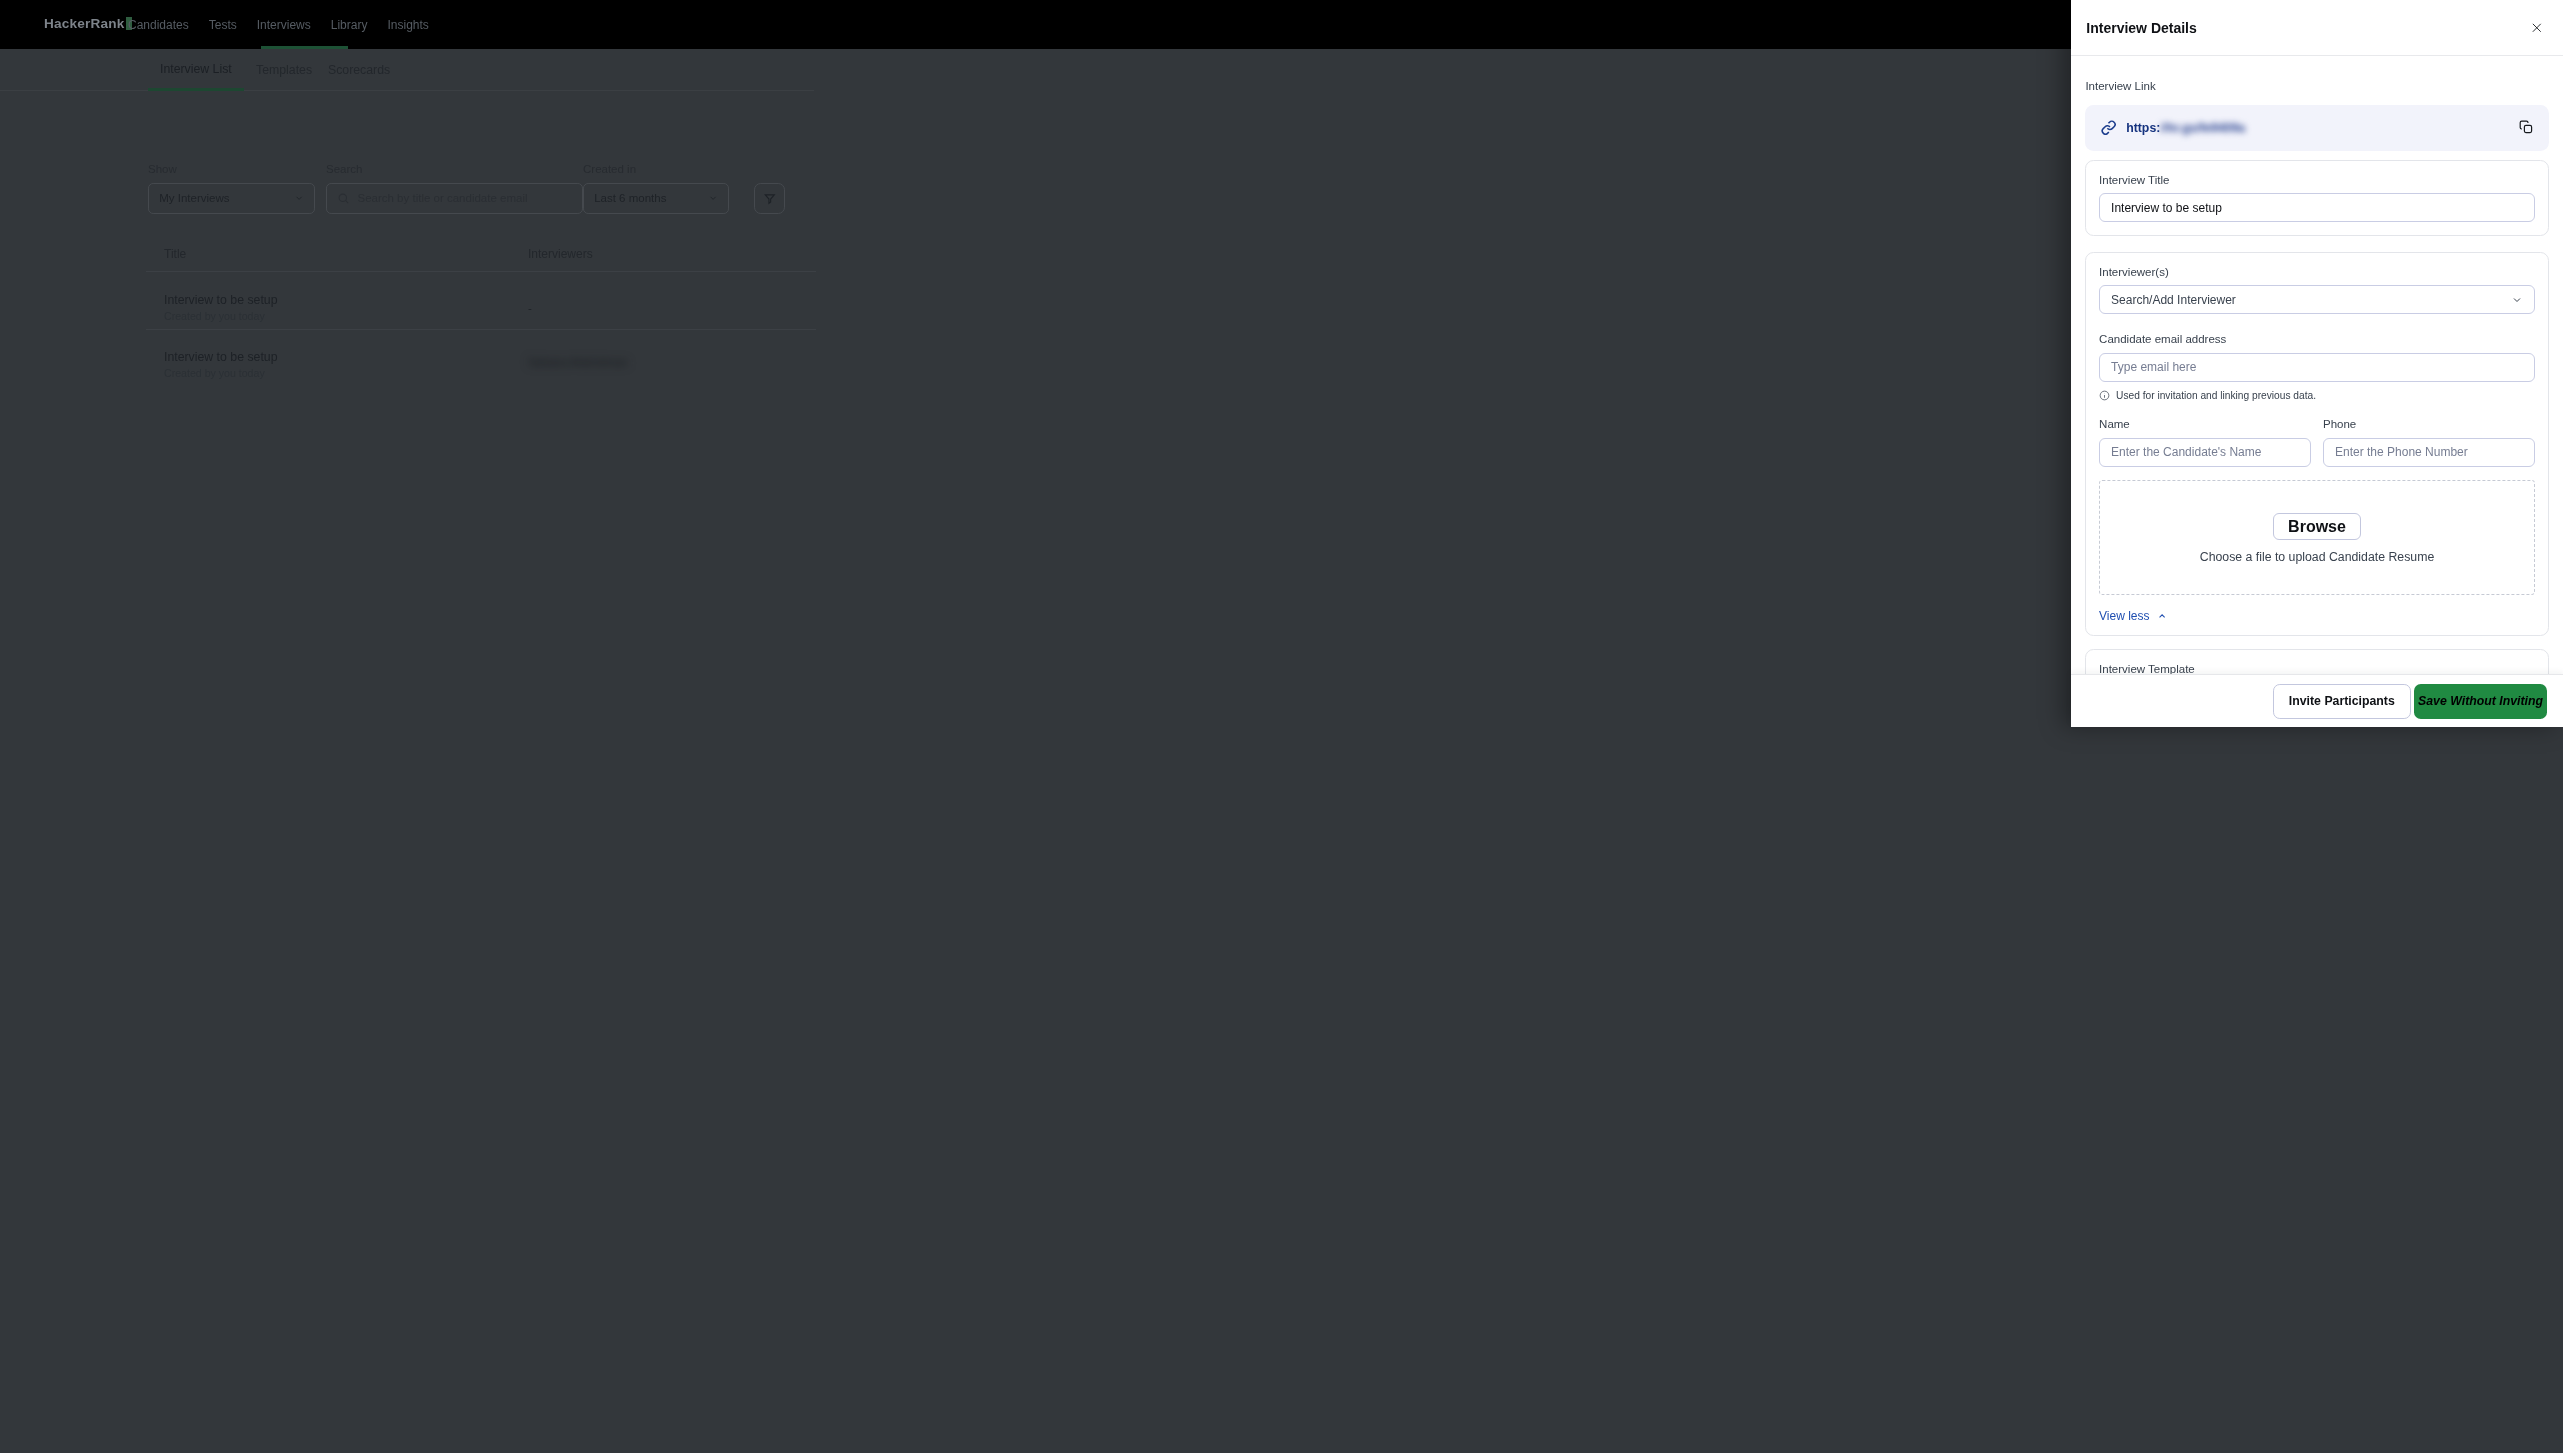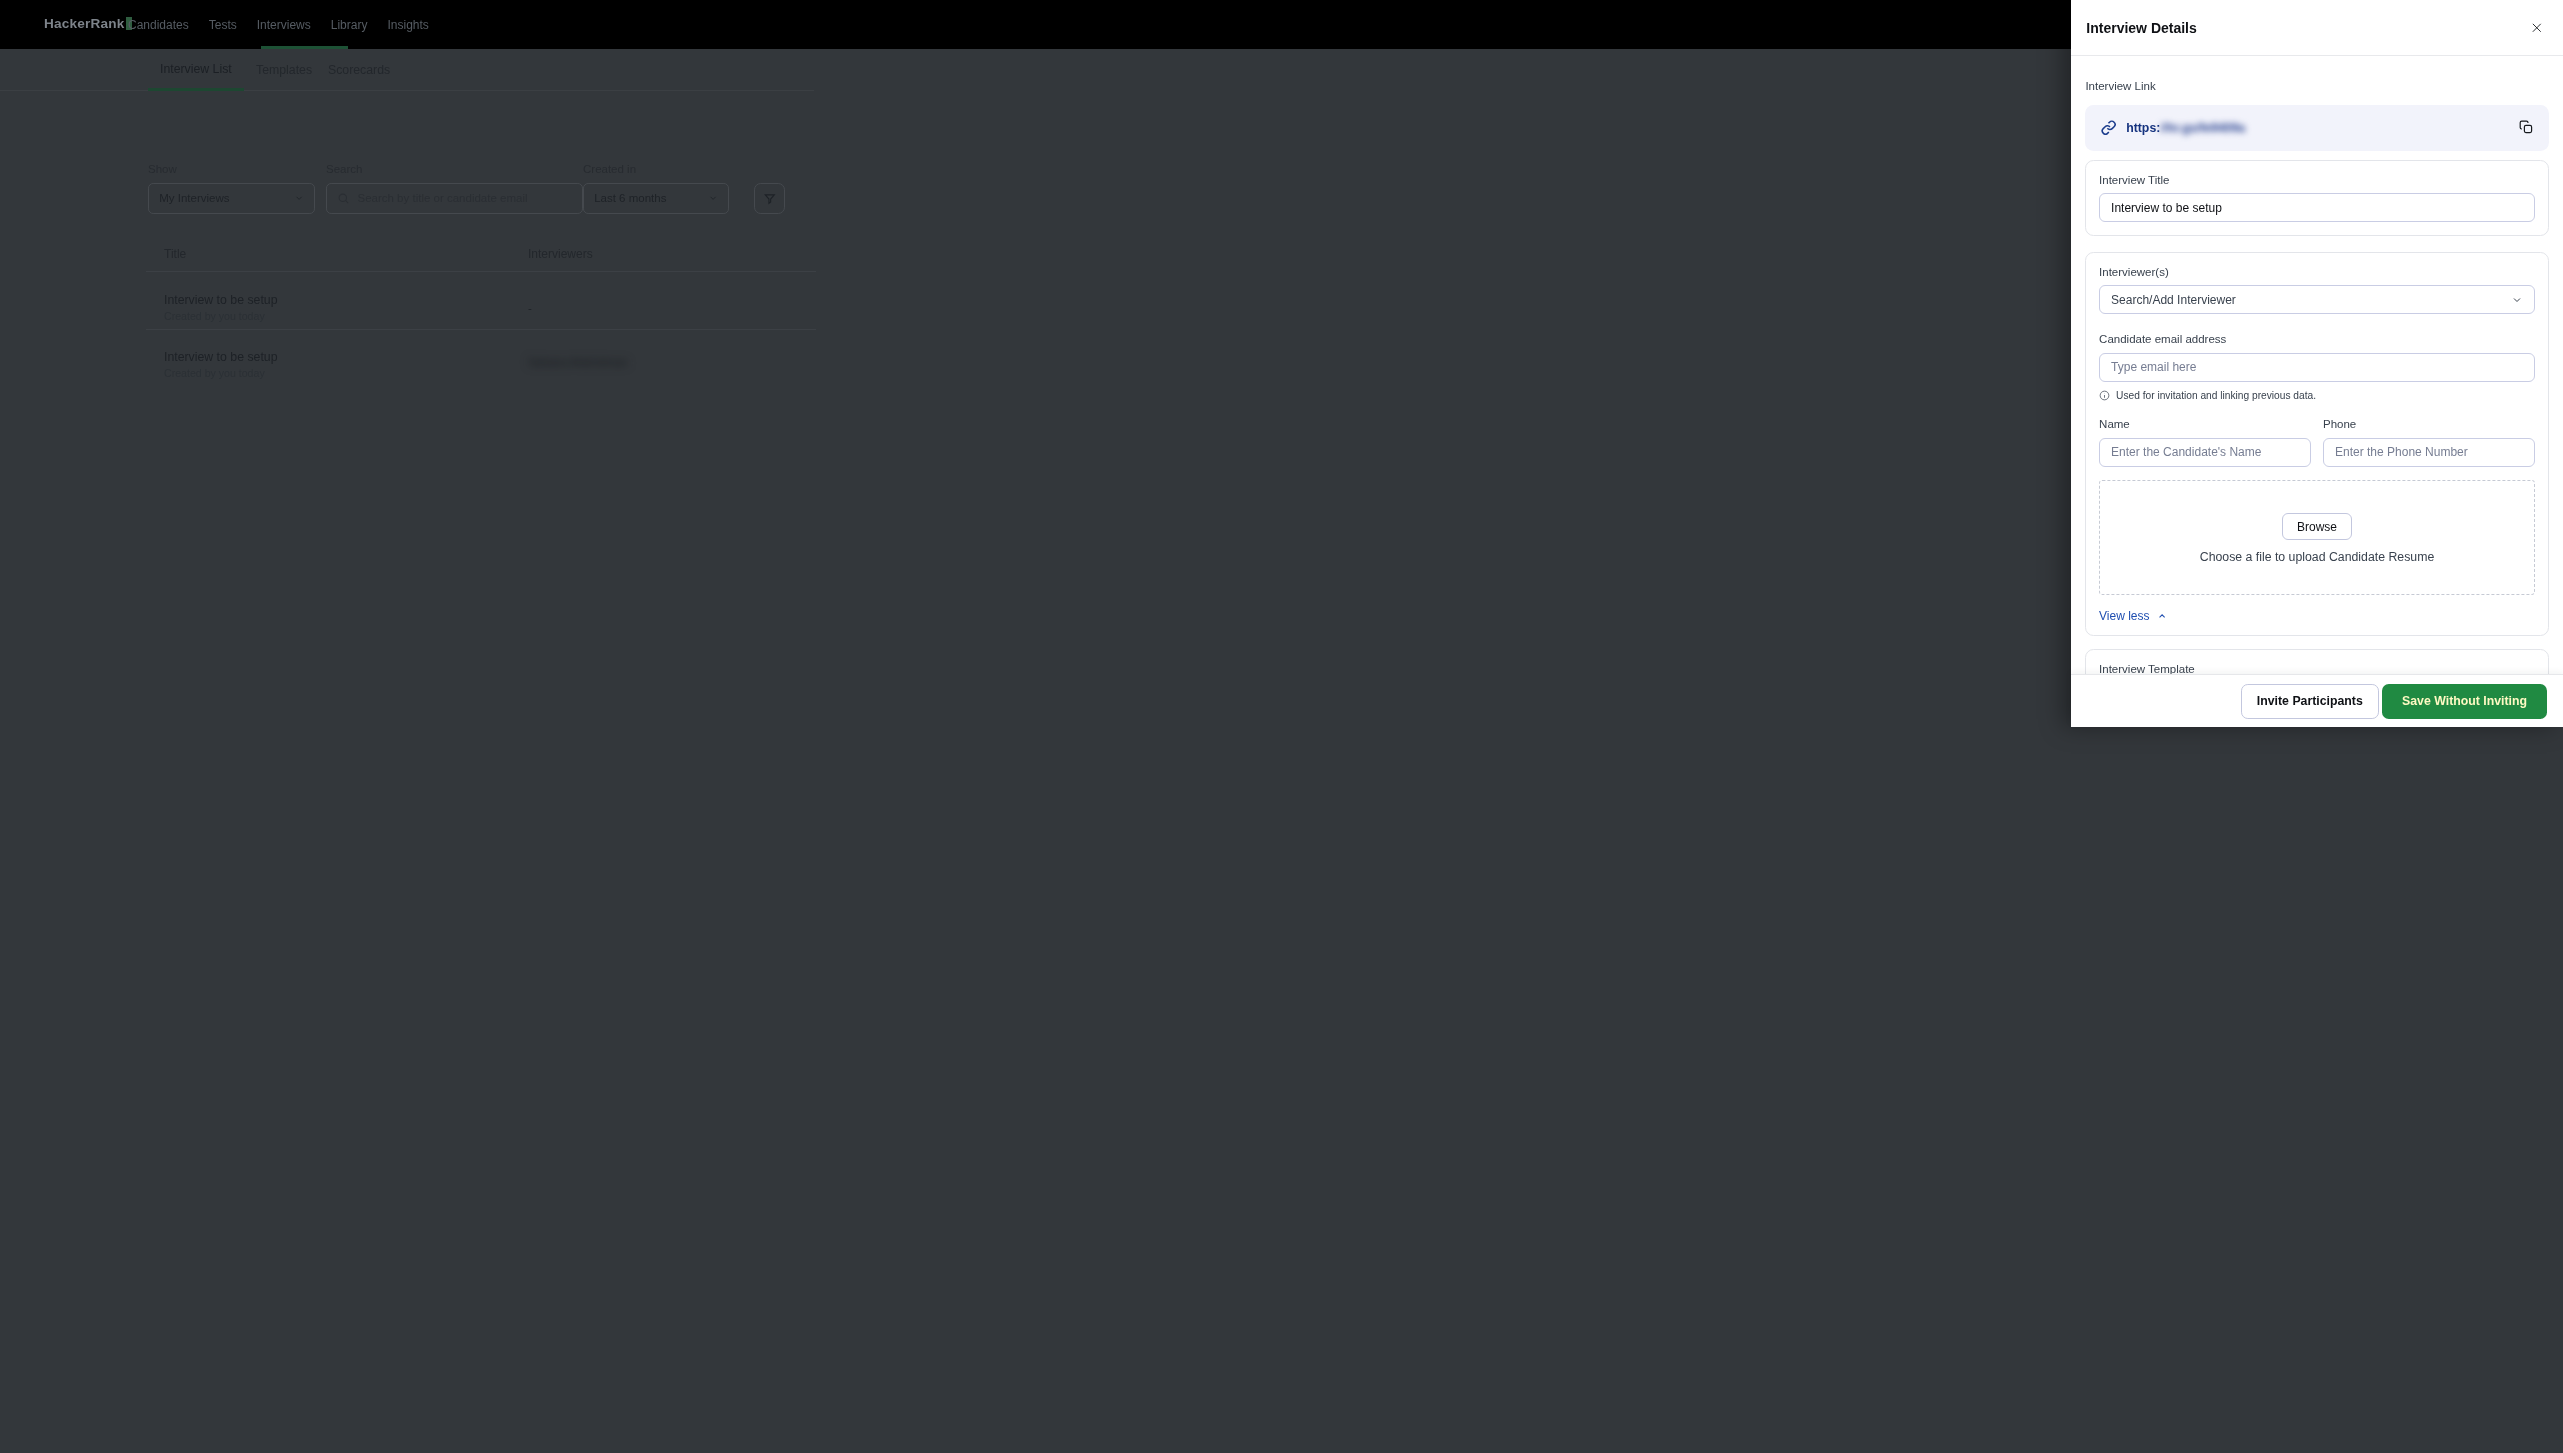--- a/index.html
+++ b/index.html
@@ -76,33 +76,33 @@
   .selectbox svg { width:12px; height:12px; stroke:#39424e; fill:none; stroke-width:2; }
   .emaillabel { margin-top:18.7px; }
   .hintrow { margin-top:8.5px; display:flex; align-items:center; gap:6px; }
   .hintrow svg { width:11px; height:11px; stroke:#39424e; fill:none; stroke-width:1.6; flex:none; }
   .hint { font-size:10.2px; color:#39424e; }
   .twocol { margin-top:17px; display:flex; gap:12px; }
   .col { flex:1; }
   .dropzone { margin-top:13.6px; height:115px; border:0.8px dashed #c6cad4; border-radius:3.4px;
     display:flex; flex-direction:column; align-items:center; padding-top:32px; }
   .browsebtn { height:27px; padding:0 14.4px; background:#fff; border:0.8px solid #c3c7de; border-radius:6px;
-    font-size:12px; font-weight:400; color:#0f1115; cursor:pointer; font-family:"Liberation Sans",sans-serif; }
+    font-size:16px; font-weight:700; color:#0f1115; cursor:pointer; font-family:"Liberation Sans",sans-serif; }
   .dzhint { margin-top:9.3px; font-size:12.3px; color:#39424e; }
   .viewless { margin-top:13.6px; display:flex; align-items:center; gap:7.6px; color:#1f4eb0;
     font-size:12px; cursor:pointer; width:76px; }
   .viewless svg { width:10.2px; height:10.2px; stroke:#1f4eb0; fill:none; stroke-width:2.4; }
 
   .dfoot { position:absolute; bottom:0; left:0; right:0; height:53px; background:#fff;
     border-top:0.8px solid #e6e7ea; box-shadow:0 -2.5px 6.8px rgba(23,26,32,.06);
     display:flex; align-items:center; justify-content:flex-end; gap:3px; padding:0 16px; }
   .btn { height:35px; border-radius:6.8px; font-size:12.3px; font-weight:700; cursor:pointer;
     font-family:"Liberation Sans",sans-serif; }
   .btn-secondary { background:#fff; border:0.8px solid #c3c7de; color:#0f1115; padding:0 15.3px; }
-  .btn-primary { background:#208a42; border:none; color:#fef9c3; padding:0 20px; }
+  .btn-primary { background:#208a42; border:none; color:#000000; padding:0 4px;font-style:italic; }
 </style>
 </head>
 <body>
 
 <div class="page">
 
   <div class="topnav">
     <div class="brand">
       <span>HackerRank</span>
         <span class="logo-block"></span>

